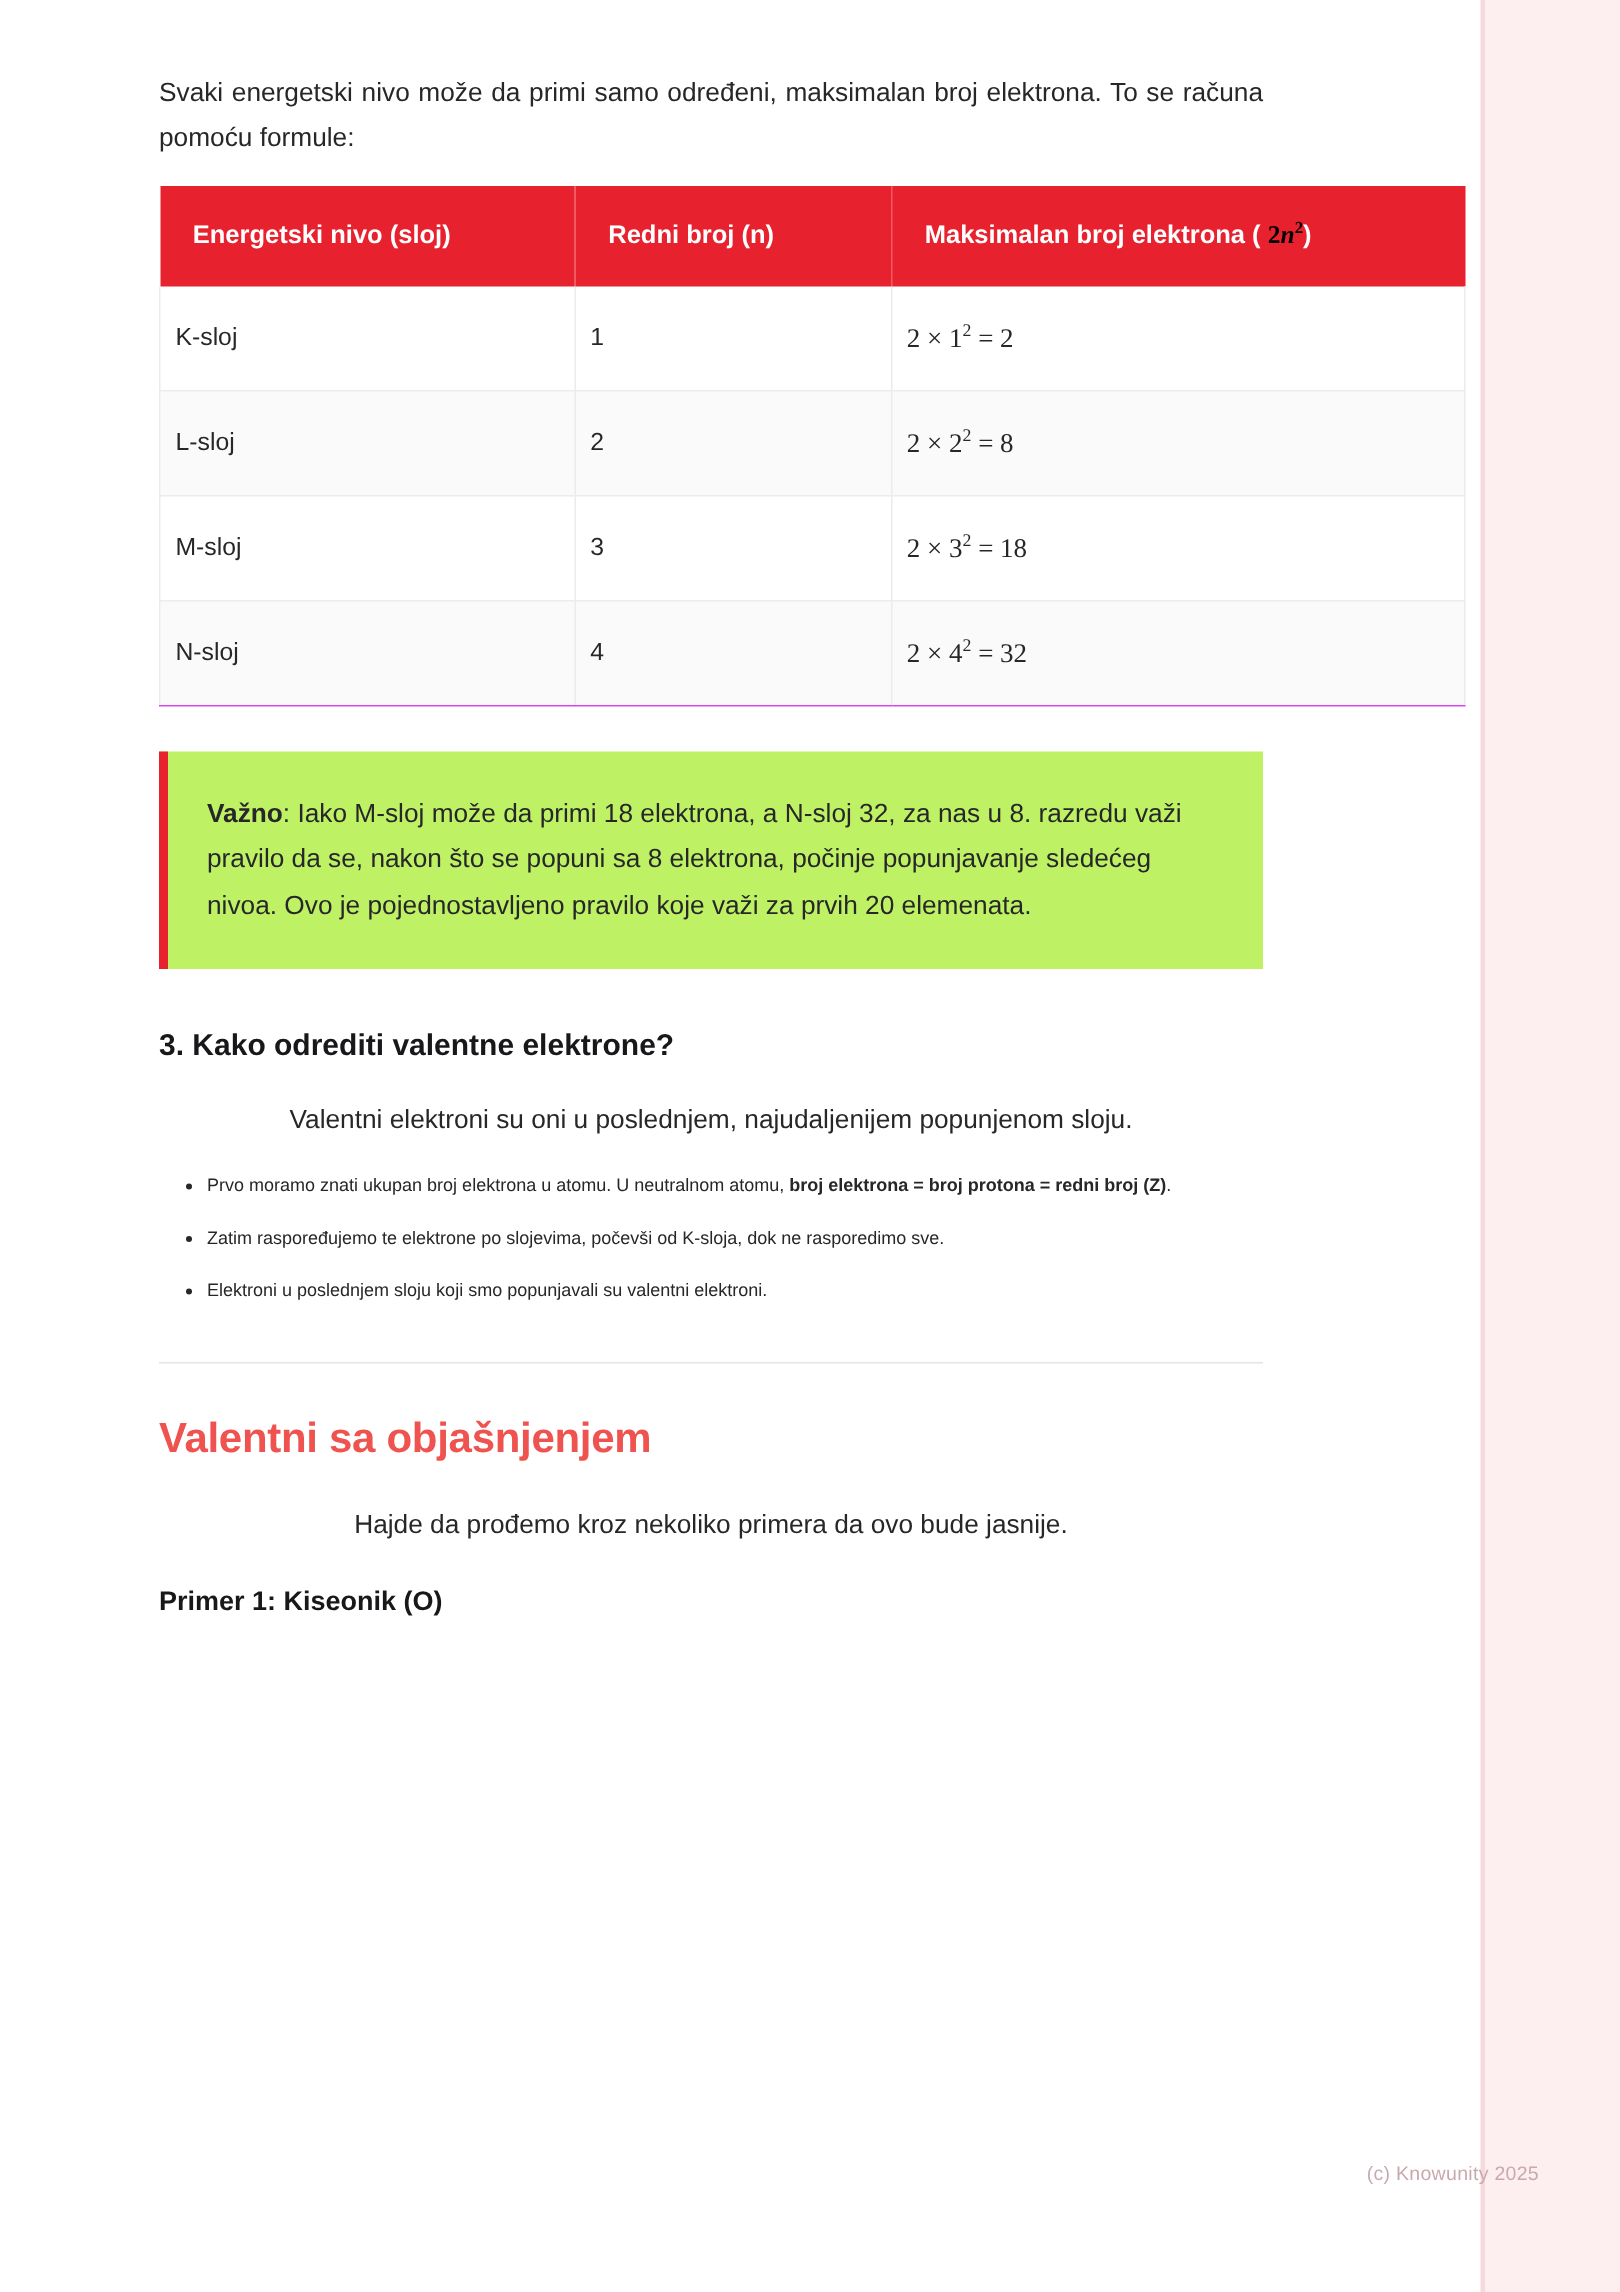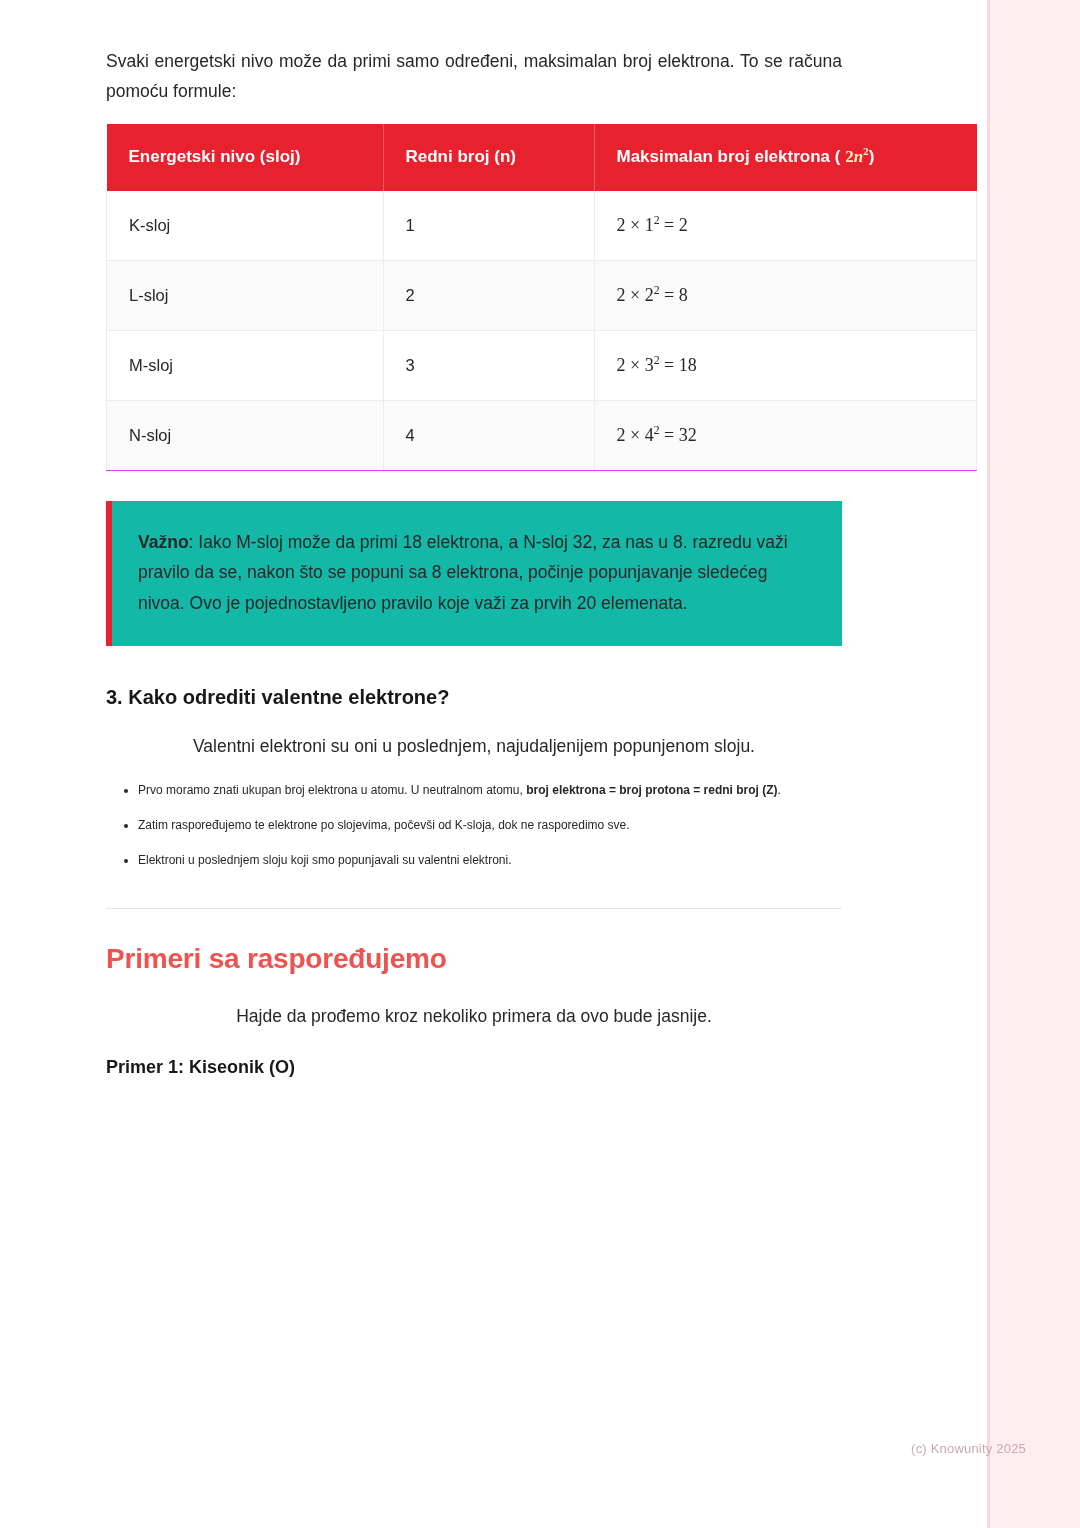--- a/index.html
+++ b/index.html
@@ -101,34 +101,34 @@
     font-weight: bold;
     padding: 20px 22px;
     vertical-align: top;
     line-height: 1.55;
     border-right: 1px solid #ef5a63;
   }
   table.data-table th:last-child { border-right: none; }
   table.data-table td {
     font-size: 16.5px;
     color: #27272a;
-    padding: 24px 22px;
+    padding: 24px 10px;
     border-bottom: 1px solid #ececef;
     border-right: 1px solid #ececef;
     vertical-align: middle;
   }
   table.data-table td:last-child { border-right: 1px solid #ececef; }
   table.data-table tbody tr:nth-child(even) { background: #fafafb; }
   table.data-table tbody tr:last-child td { border-bottom: 1px solid #d946ef; }
   table.data-table tbody tr td:first-child { border-left: 1px solid #ececef; }
   .math { font-family: "Liberation Serif", serif; font-size: 18px; }
-  th .math { color: #fef9c3; font-size: 17px; }
+  th .math { color: #000000; font-size: 17px; }
 
   .callout {
-    background: #14b8a6;
+    background: #bef264;
     border-left: 6px solid #e8212e;
     padding: 26px 30px 28px 26px;
     margin: 22px 0 40px 0;
     font-size: 17.5px;
     line-height: 1.75;
     color: #27272a;
   }
   .callout b { font-weight: bold; }
 
   h3.section-h {
@@ -233,21 +233,21 @@
     <p class="body-text nojust">Valentni elektroni su oni u poslednjem, najudaljenijem popunjenom sloju.</p>
 
     <ul class="bullets">
       <li><span>Prvo moramo znati ukupan broj elektrona u atomu. U neutralnom atomu, </span><b>broj elektrona = broj protona = redni broj (Z)</b><span>.</span></li>
       <li><span>Zatim raspoređujemo te elektrone po slojevima, počevši od K-sloja, dok ne rasporedimo sve.</span></li>
       <li><span>Elektroni u poslednjem sloju koji smo popunjavali su valentni elektroni.</span></li>
     </ul>
 
     <hr class="divider">
 
-    <h2 class="big-head">Primeri sa raspoređujemo</h2>
+    <h2 class="big-head">Valentni sa objašnjenjem</h2>
     <p class="body-text nojust">Hajde da prođemo kroz nekoliko primera da ovo bude jasnije.</p>
 
     <h4 class="example-h">Primer 1: Kiseonik (O)</h4>
 
   </div>
 
   <div class="watermark">(c) Knowunity 2025</div>
 </div>
 
 </body></html>

